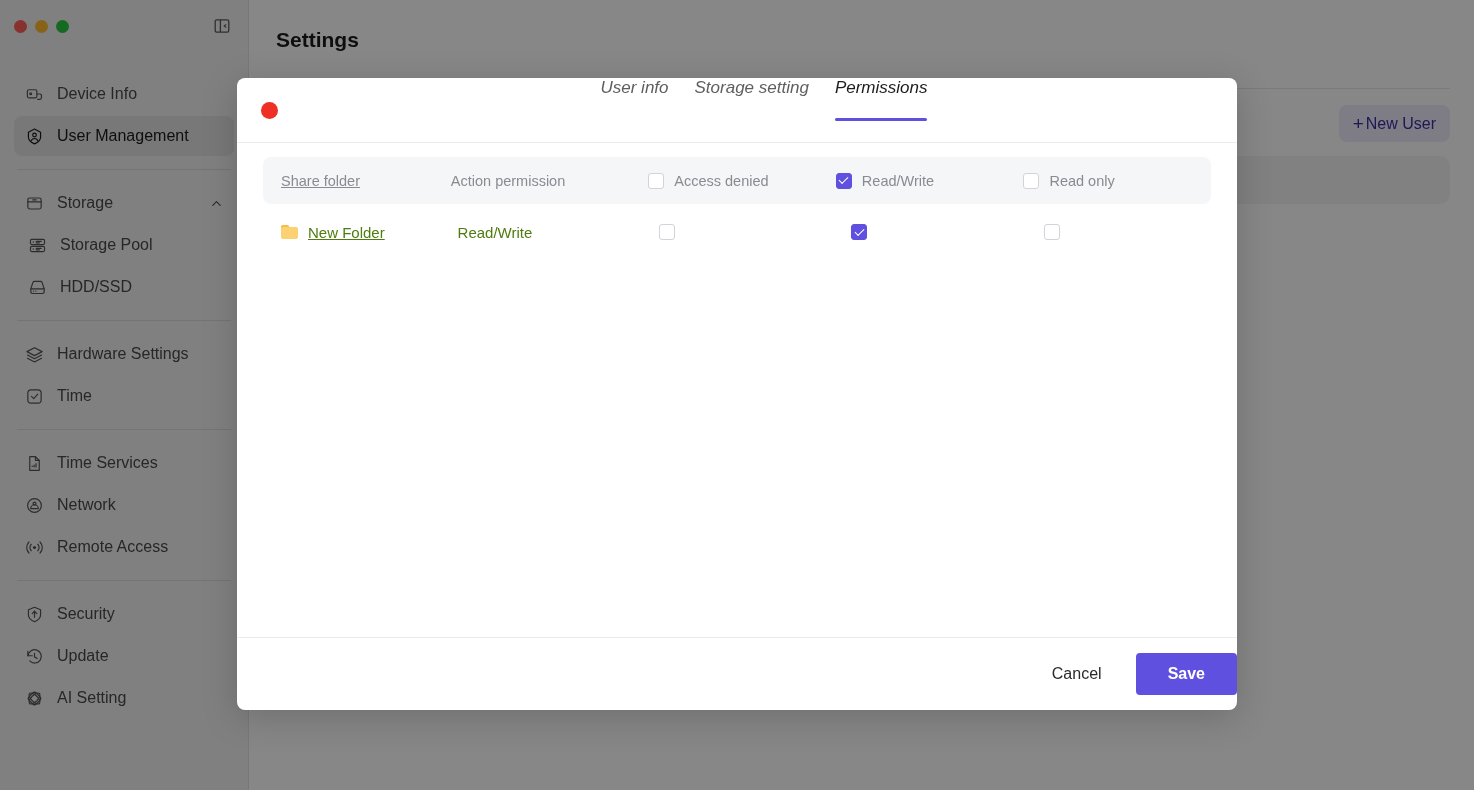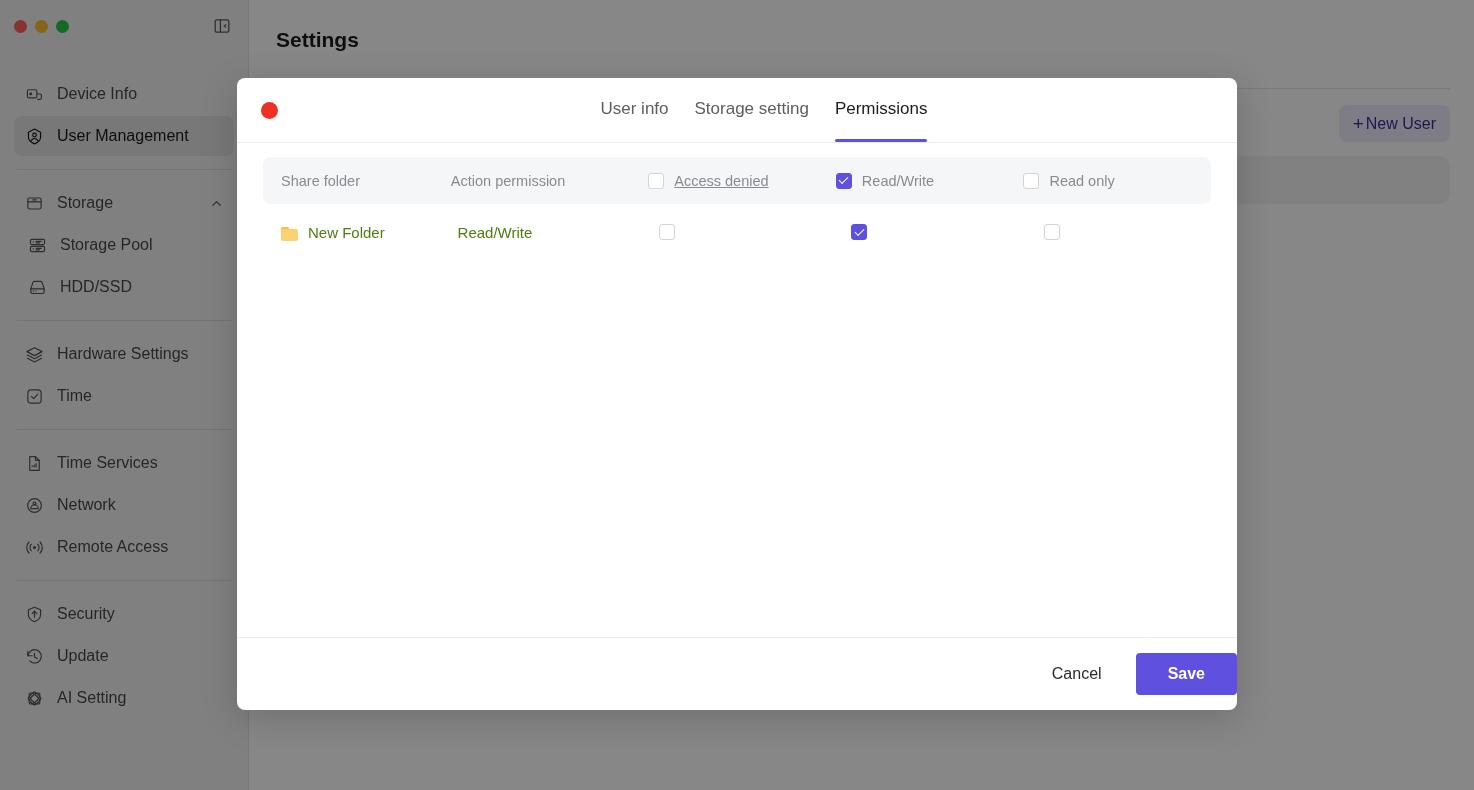--- a/index.html
+++ b/index.html
@@ -170,23 +170,23 @@
     left: 24px; top: 24px;
     width: 17px; height: 17px;
     border-radius: 50%;
     background: #ee3124;
   }
   .tabs {
     margin: 0 auto;
     display: flex;
     gap: 26px;
     height: 100%;
-    align-items: flex-end;
-    padding-top: 20px;
+    align-items: flex-start;
     transform: translateX(27px);
+    font-style: italic;
   }
   .tab {
     position: relative;
     font-size: 17px;
     color: #5e5e5e;
     cursor: pointer;
     padding-bottom: 23px;
     white-space: nowrap;
   }
   .tab.active { color: #1c1c1c; }
@@ -215,23 +215,23 @@
     color: #8a8a92;
   }
   .perm-row {
     display: flex;
     align-items: center;
     height: 56px;
     font-size: 15px;
     color: #4d7c0f;
     gap: 25px;
   }
-  .c-folder  { width: 190px; padding-left: 18px; display:flex; align-items:flex-end; gap:10px; }
+  .c-folder  { width: 190px; padding-left: 18px; display:flex; align-items:center; gap:10px;text-decoration:underline; }
   .c-action  { width: 200px; }
-  .c-denied  { width: 190px; display: flex; align-items: flex-start; gap: 10px; text-decoration: underline; }
+  .c-denied  { width: 190px; display: flex; align-items: flex-start; gap: 10px; }
   .c-rw      { width: 190px; display: flex; align-items: center; gap: 10px; }
   .c-ro      { width: 190px; display: flex; align-items: center; gap: 10px; }
 
   .folder-ico {
     width: 17px; height: 14px;
     position: relative;
     flex: 0 0 17px;
   }
   .folder-ico::before {
     content:"";

